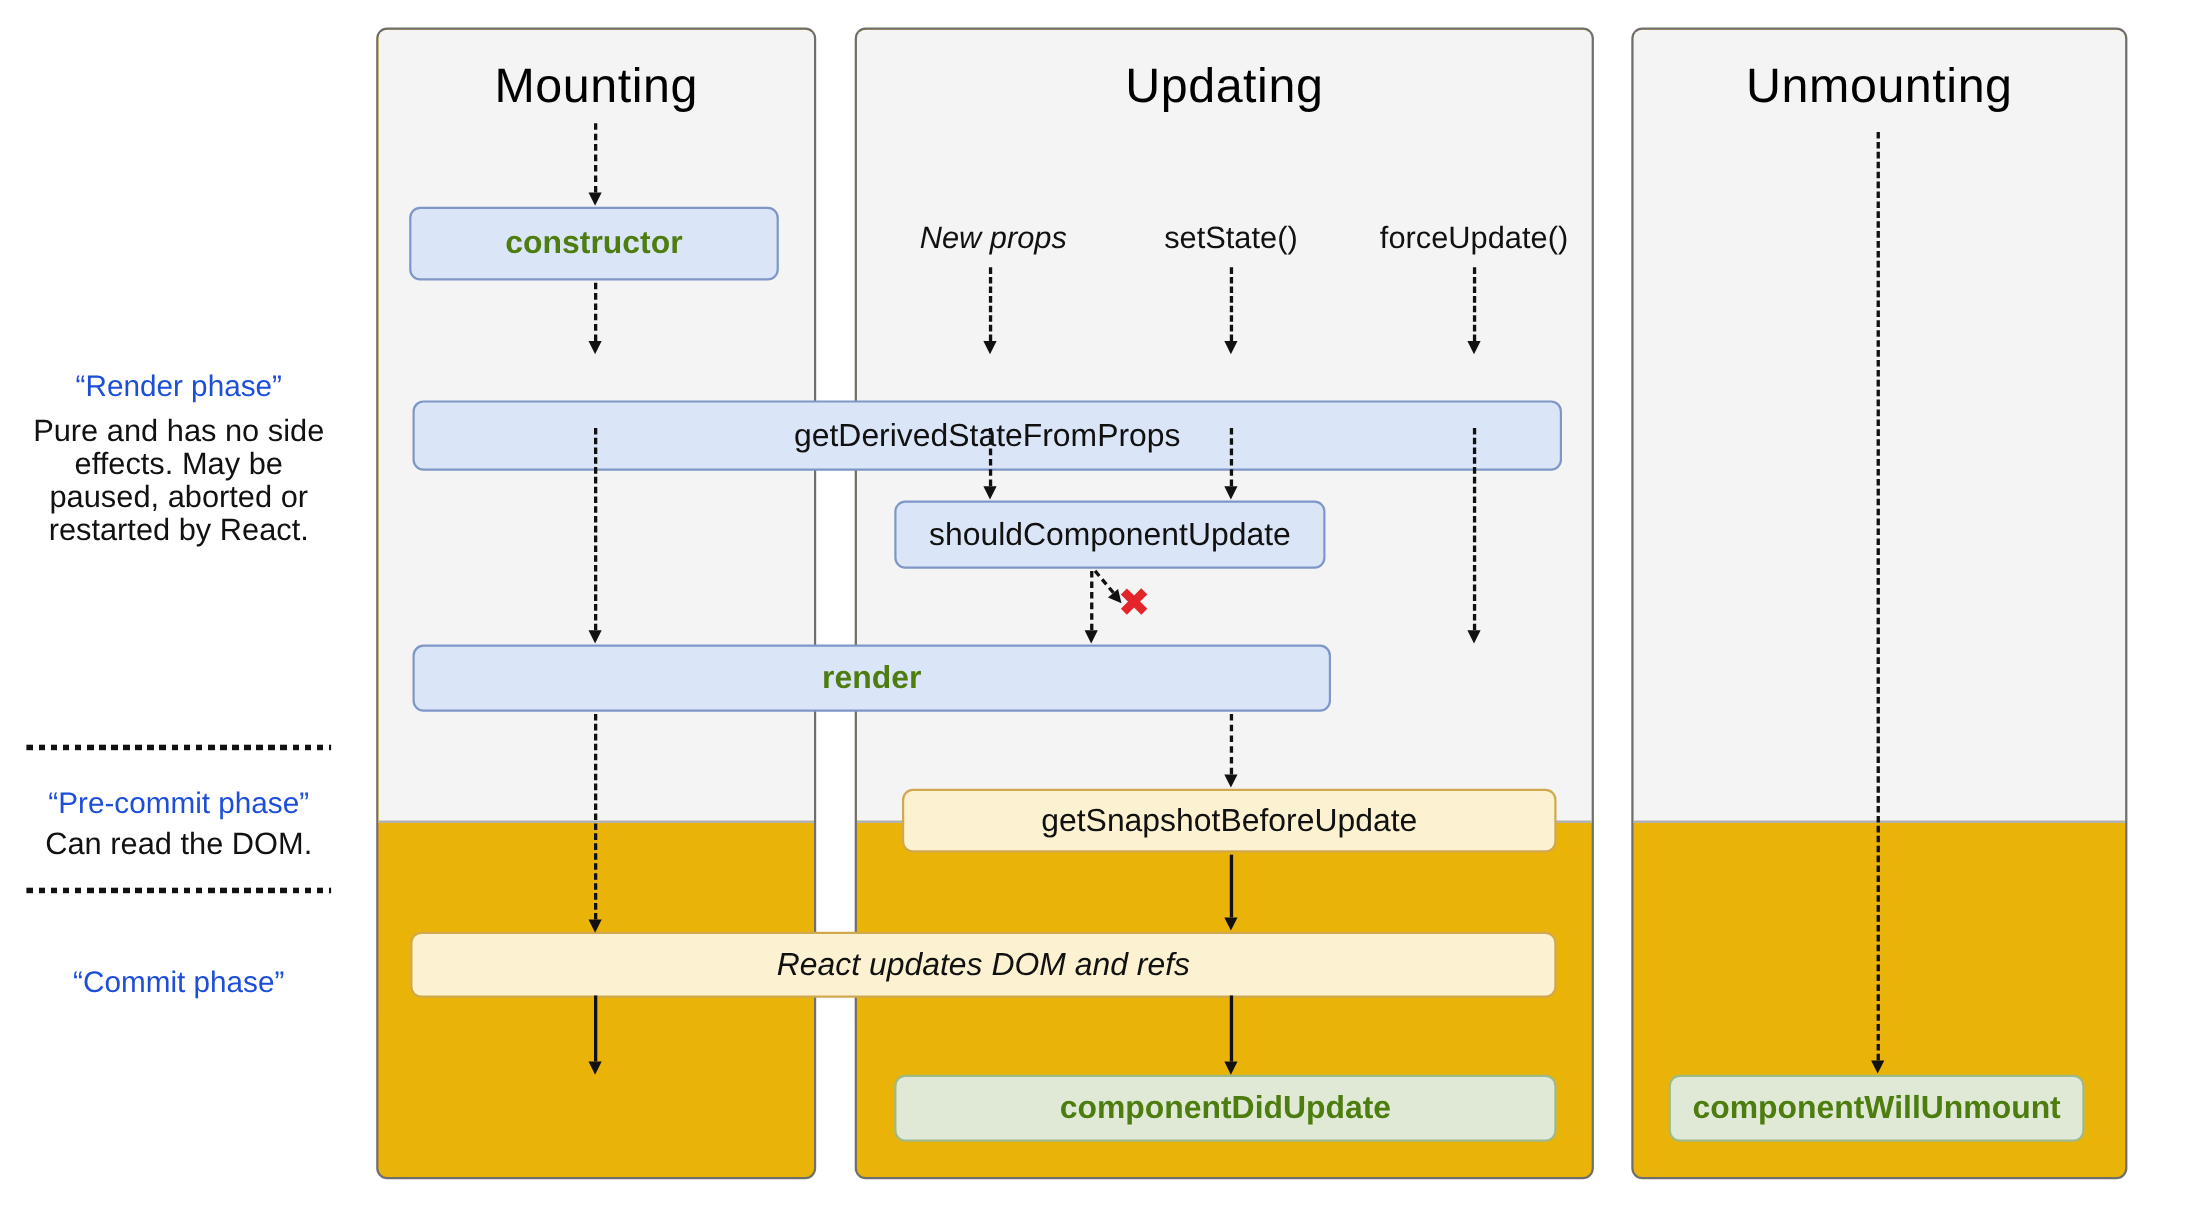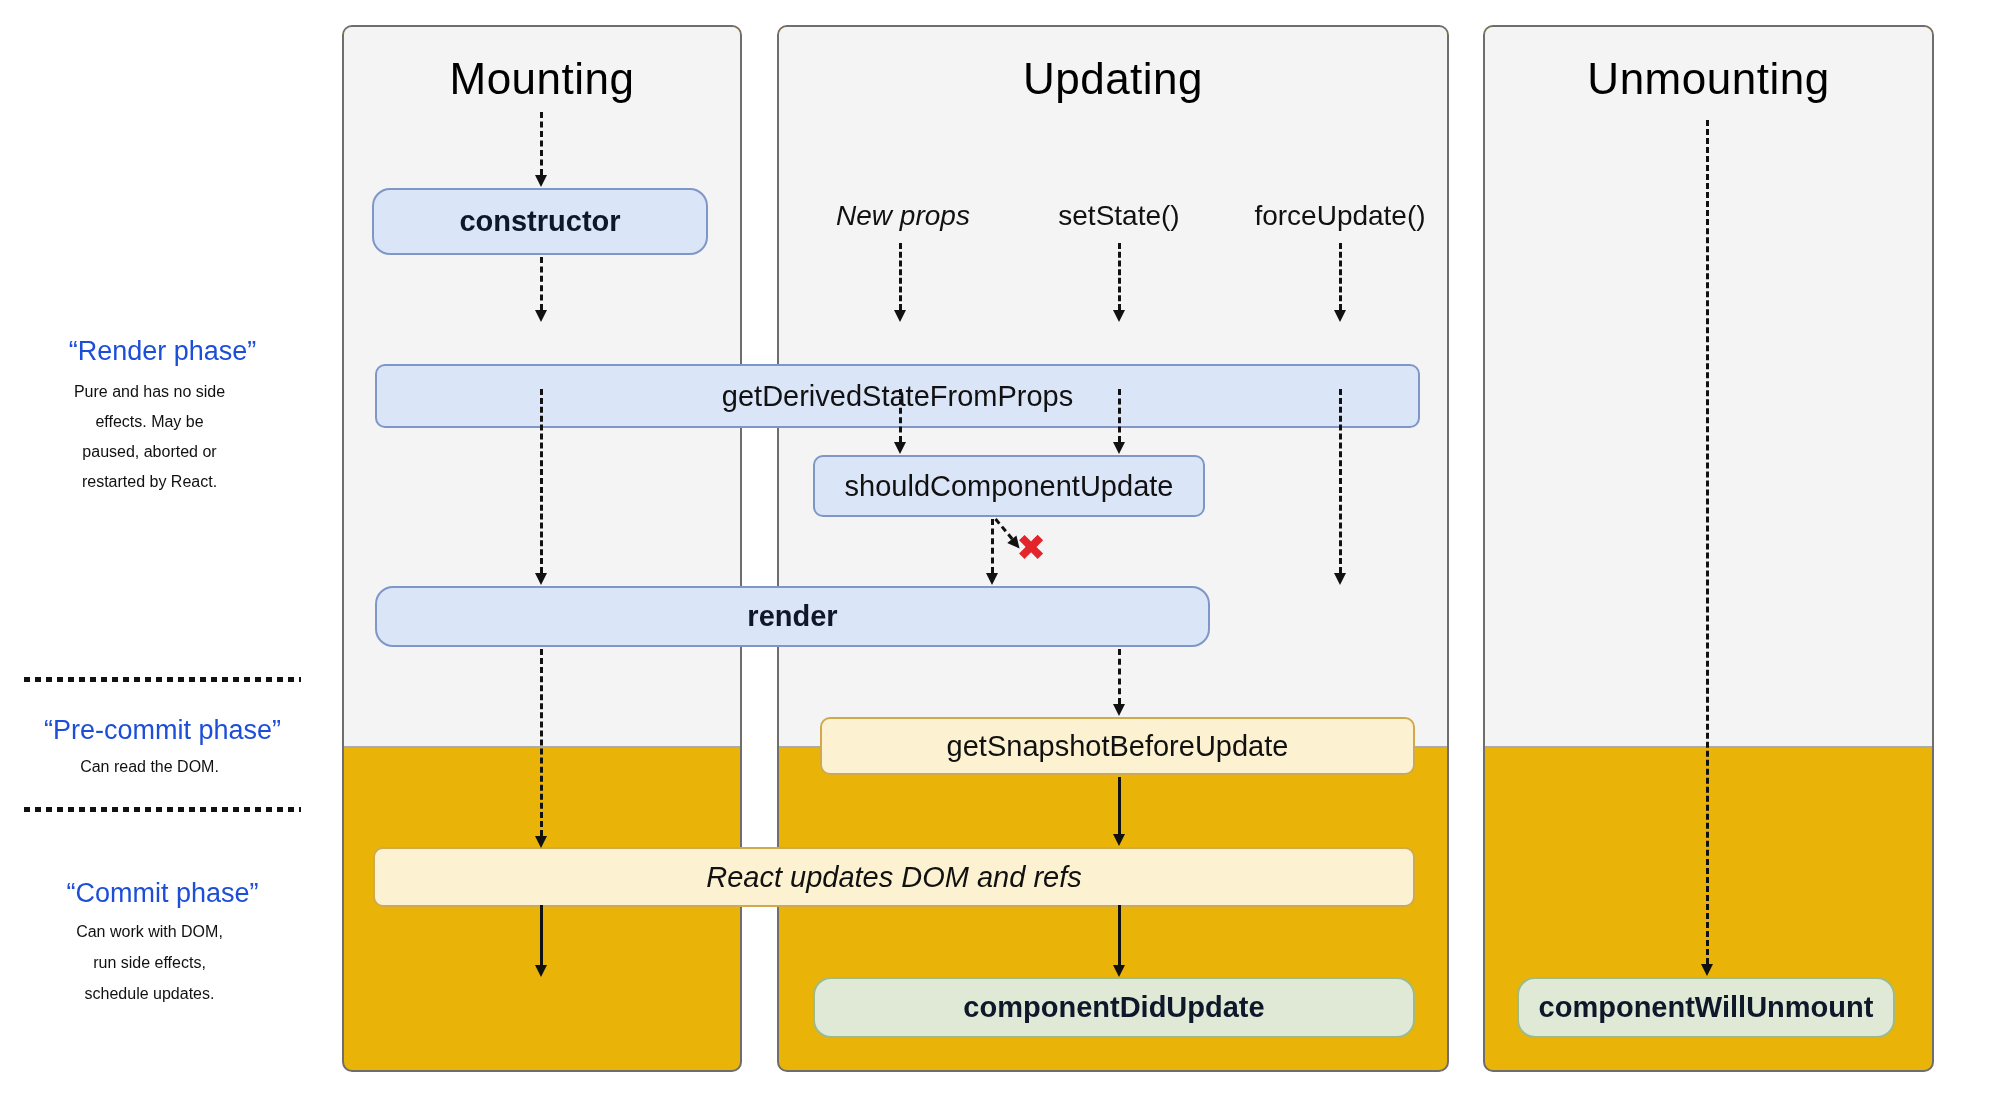--- a/index.html
+++ b/index.html
@@ -9,34 +9,34 @@
   }
   
   .panel{position:absolute;background:#eab308;border:2px solid var(--panel-border,#6e6e6e);border-radius:10px;overflow:hidden;}
   .panel .gray{position:absolute;left:0;right:0;top:0;height:719px;background:var(--panel-gray,#f4f4f5);border-bottom:2px solid #ababab;}
   .panel .title{position:absolute;top:27px;left:0;right:0;text-align:center;font-size:44px;color:#000;letter-spacing:0.5px;}
   
   .box{position:absolute;border:2px solid;border-radius:10px;display:flex;align-items:center;justify-content:center;font-size:29px;z-index:3;box-sizing:border-box;}
   .box.blue{background:var(--blue-fill,#dbe5f8);border-color:var(--blue-border,#7e97c6);}
   .box.yellow{background:var(--yellow-fill,#fcf2d1);border-color:var(--yellow-border,#d0a94f);}
   .box.green{background:var(--green-fill,#dfe9d6);border-color:var(--green-border,#a0ba86);}
-  .bold{font-weight:bold;color:#0f172a;border-radius:18px;}
+  .bold{font-weight:bold;color:#4d7c0f;}
   .italic{font-style:italic;}
   
   .trigger{position:absolute;width:220px;height:40px;display:flex;align-items:center;justify-content:center;font-size:28px;z-index:3;}
   
   .arrow{position:absolute;width:0;border-left:3px dashed #111;z-index:4;}
   .arrow.solid{border-left-style:solid;}
   .arrow::after{content:"";position:absolute;left:-8px;bottom:-12px;width:0;height:0;
     border-left:6.5px solid transparent;border-right:6.5px solid transparent;border-top:12px solid #111;}
   
   .xmark{position:absolute;font-size:36px;font-weight:bold;color:var(--red,#e3242b);z-index:5;line-height:1;}
   
   .phase-title{position:absolute;left:15px;width:295px;text-align:center;font-size:27px;color:#1d4ed8;z-index:2;}
-  .phase-desc{position:absolute;left:2px;width:295px;text-align:center;font-size:16px;line-height:30px;white-space:pre-line;z-index:2;}
+  .phase-desc{position:absolute;left:15px;width:295px;text-align:center;font-size:28px;line-height:30px;white-space:pre-line;z-index:2;}
   .dotline{position:absolute;left:24px;width:277px;height:5px;z-index:2;
     background:repeating-linear-gradient(90deg,#111 0 6px,transparent 6px 11px);}
 </style>
 </head>
 <body>
 
 <div class="stage">
 
   <div class="panel" style="left:342px;top:25px;width:396px;height:1043px;">
     <div class="gray"></div>
@@ -54,23 +54,20 @@
   <div class="phase-title" style="top:336px;">“Render phase”</div>
   <div class="phase-desc" style="top:377px;">Pure and has no side
 effects. May be
 paused, aborted or
 restarted by React.</div>
   <div class="dotline" style="top:677px;"></div>
   <div class="phase-title" style="top:715px;">“Pre-commit phase”</div>
   <div class="phase-desc" style="top:752px;">Can read the DOM.</div>
   <div class="dotline" style="top:807px;"></div>
   <div class="phase-title" style="top:878px;">“Commit phase”</div>
-  <div class="phase-desc" style="top:916px;line-height:31px;">Can work with DOM,
-run side effects,
-schedule updates.</div>
 
   <div class="trigger italic" style="left:793px;top:196px;">New props</div>
   <div class="trigger" style="left:1009px;top:196px;">setState()</div>
   <div class="trigger" style="left:1230px;top:196px;">forceUpdate()</div>
 
   <div class="box blue bold" style="left:372px;top:188px;width:336px;height:67px;">constructor</div>
   <div class="box blue" style="left:375px;top:323px;width:1045px;height:64px;margin-top:41px;">getDerivedStateFromProps</div>
   <div class="box blue" style="left:813px;top:455px;width:392px;height:62px;">shouldComponentUpdate</div>
   <div class="box blue bold" style="left:375px;top:586px;width:835px;height:61px;">render</div>
   <div class="box yellow" style="left:820px;top:717px;width:595px;height:58px;">getSnapshotBeforeUpdate</div>

